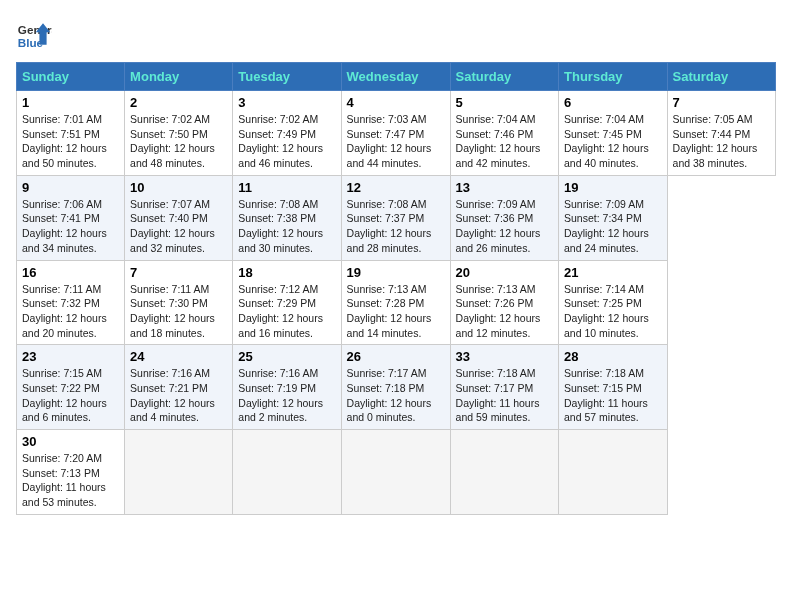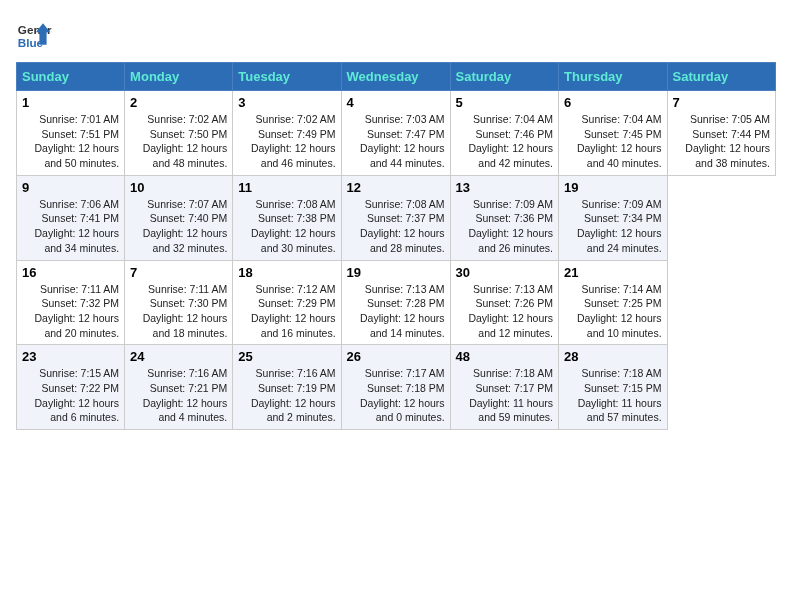--- a/index.html
+++ b/index.html
@@ -67,21 +67,20 @@
     .day-num {
       font-weight: bold;
       font-size: 13px;
       display: block;
       margin-bottom: 2px;
     }
     .day-info {
       font-size: 10.5px;
       color: #222;
       line-height: 1.4;
-      text-align: right;
     }
     .empty-cell {
       background: #f5f5f5 !important;
     }
   </style>
 </head>
 <body>
 
 <div class="header">
   <div class="logo">
@@ -177,21 +176,21 @@
         </td>
         <td>
           <span class="day-num">18</span>
           <div class="day-info">Sunrise: 7:12 AM<br>Sunset: 7:29 PM<br>Daylight: 12 hours and 16 minutes.</div>
         </td>
         <td>
           <span class="day-num">19</span>
           <div class="day-info">Sunrise: 7:13 AM<br>Sunset: 7:28 PM<br>Daylight: 12 hours and 14 minutes.</div>
         </td>
         <td>
-          <span class="day-num">30</span>
+          <span class="day-num">20</span>
           <div class="day-info">Sunrise: 7:13 AM<br>Sunset: 7:26 PM<br>Daylight: 12 hours and 12 minutes.</div>
         </td>
         <td>
           <span class="day-num">21</span>
           <div class="day-info">Sunrise: 7:14 AM<br>Sunset: 7:25 PM<br>Daylight: 12 hours and 10 minutes.</div>
         </td>
       </tr>
       <tr>
         <td>
           <span class="day-num">23</span>
@@ -203,22 +202,33 @@
         </td>
         <td>
           <span class="day-num">25</span>
           <div class="day-info">Sunrise: 7:16 AM<br>Sunset: 7:19 PM<br>Daylight: 12 hours and 2 minutes.</div>
         </td>
         <td>
           <span class="day-num">26</span>
           <div class="day-info">Sunrise: 7:17 AM<br>Sunset: 7:18 PM<br>Daylight: 12 hours and 0 minutes.</div>
         </td>
         <td>
-          <span class="day-num">48</span>
+          <span class="day-num">33</span>
           <div class="day-info">Sunrise: 7:18 AM<br>Sunset: 7:17 PM<br>Daylight: 11 hours and 59 minutes.</div>
         </td>
         <td>
           <span class="day-num">28</span>
           <div class="day-info">Sunrise: 7:18 AM<br>Sunset: 7:15 PM<br>Daylight: 11 hours and 57 minutes.</div>
         </td>
+      </tr>
+      <tr>
+        <td>
+          <span class="day-num">30</span>
+          <div class="day-info">Sunrise: 7:20 AM<br>Sunset: 7:13 PM<br>Daylight: 11 hours and 53 minutes.</div>
+        </td>
+        <td class="empty-cell"></td>
+        <td class="empty-cell"></td>
+        <td class="empty-cell"></td>
+        <td class="empty-cell"></td>
+        <td class="empty-cell"></td>
       </tr>
     </tbody>
 </table>
 
 </body></html>

